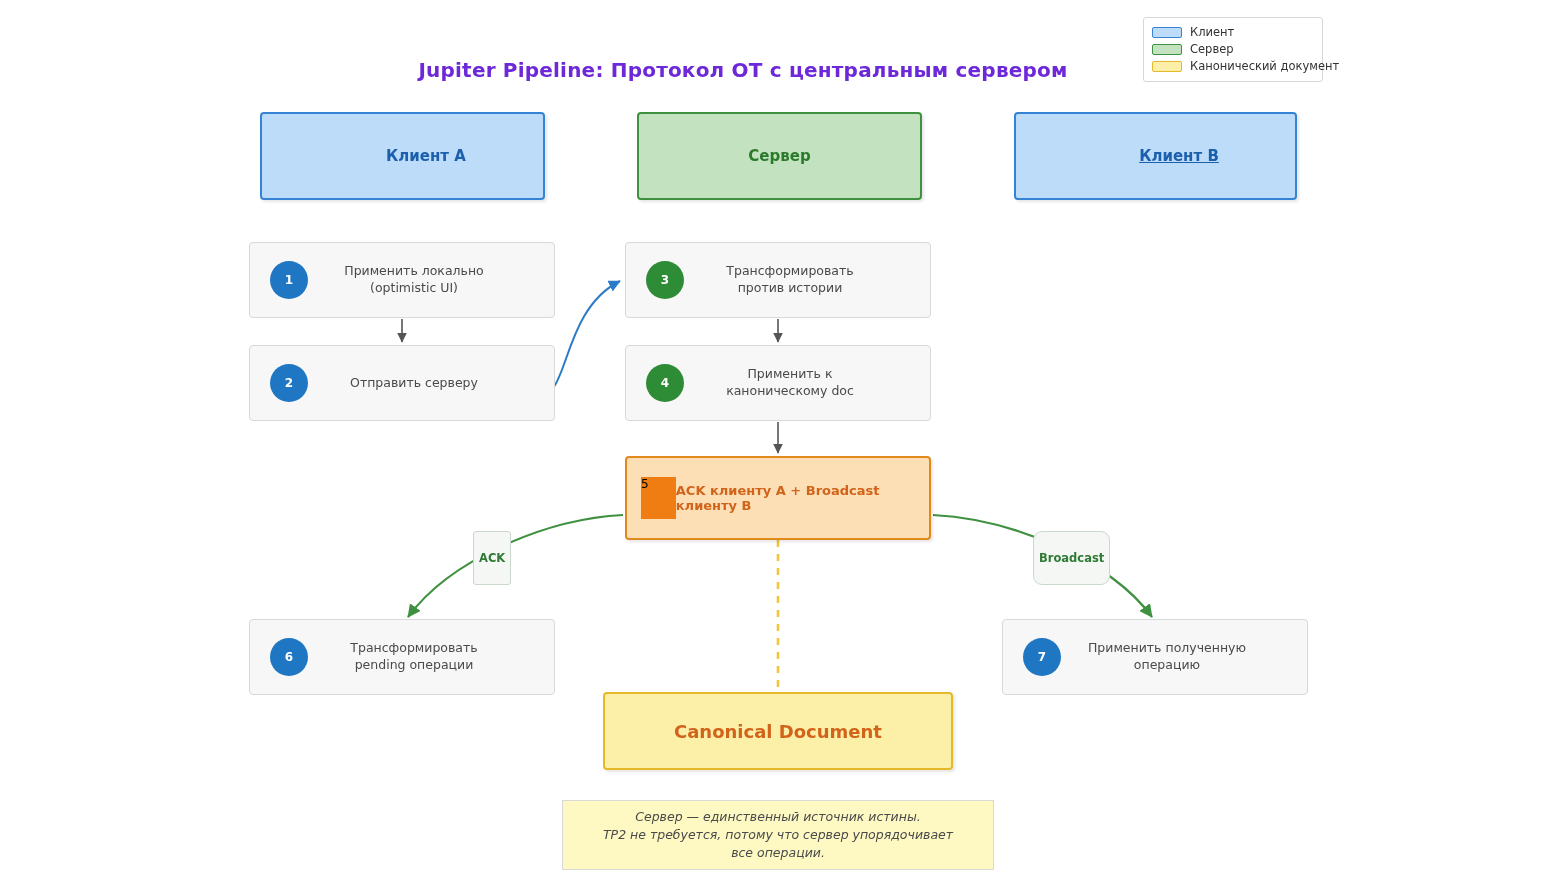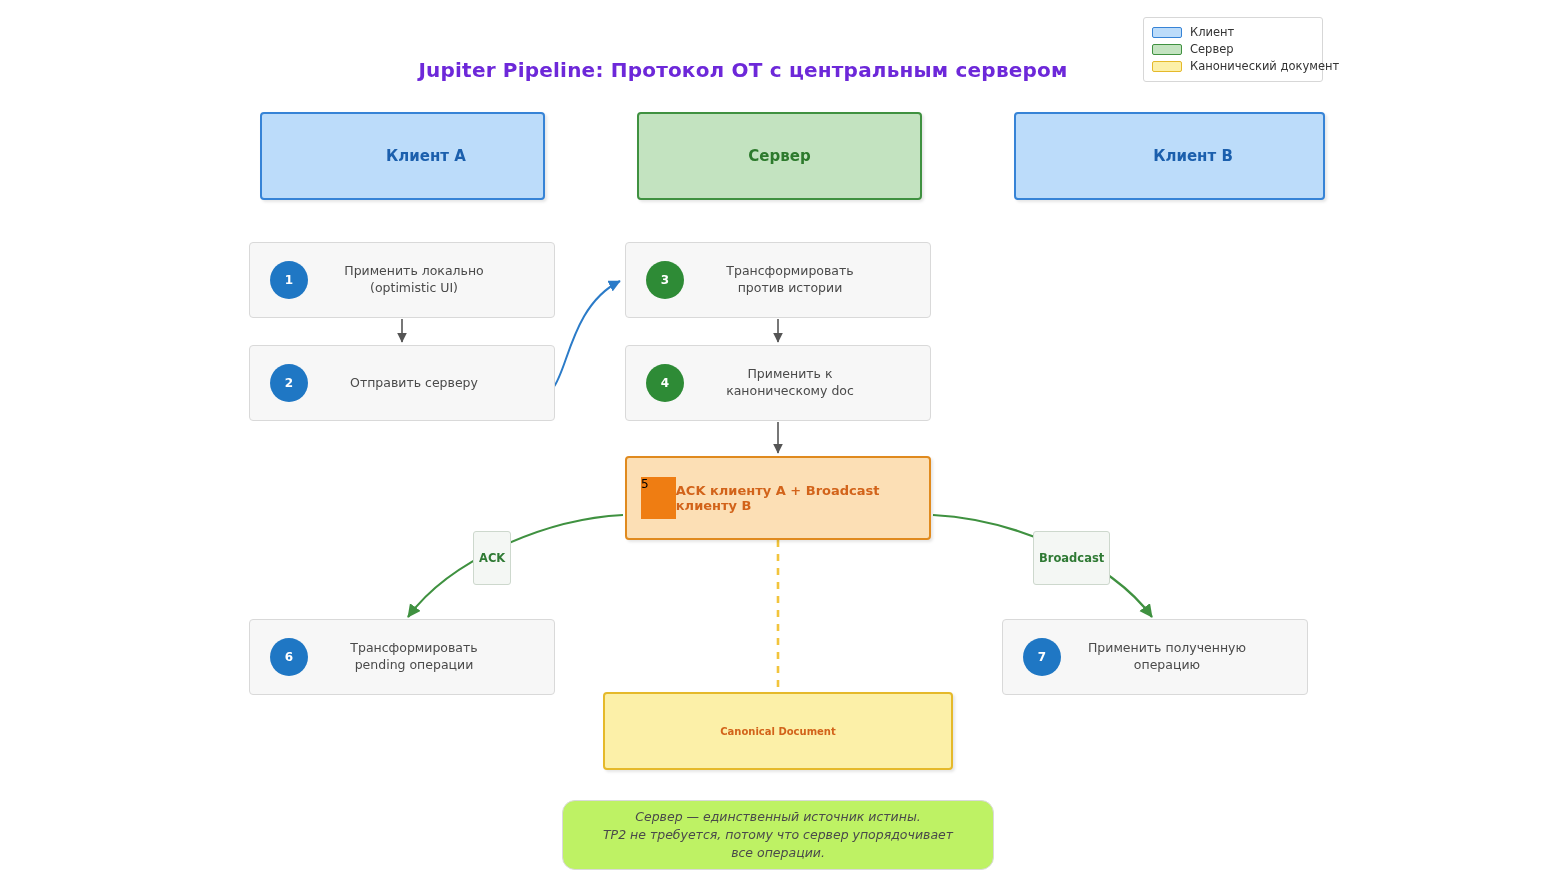--- a/index.html
+++ b/index.html
@@ -84,21 +84,21 @@
     color: #1b5fad;
     padding-left: 47px;
   }
   .lane.server {
     background: #c3e3c0;
     border: 2px solid #3f9140;
     color: #2c7a2c;
   }
   #lane-client-a { left: 260px; top: 112px; width: 285px; }
   #lane-server   { left: 637px; top: 112px; width: 285px; }
-  #lane-client-b { left: 1014px; top: 112px; width: 311px; }
+  #lane-client-b { left: 1014px; top: 112px; width: 283px; text-decoration: underline; }
 
   
   .step {
     height: 76px;
     background: #f7f7f7;
     border: 1px solid #d9d9d9;
     border-radius: 4px;
     box-sizing: border-box;
     display: flex;
     align-items: center;
@@ -166,34 +166,34 @@
     top: 692px;
     width: 350px;
     height: 78px;
     background: #fcf0a8;
     border: 2px solid #e5b92a;
     border-radius: 4px;
     box-sizing: border-box;
     display: flex;
     align-items: center;
     justify-content: center;
-    font-size: 10px;
+    font-size: 18px;
     font-weight: bold;
     color: #d2631a;
     box-shadow: 2px 2px 3px rgba(0,0,0,0.10);
   }
 
   
   #footnote {
     left: 562px;
     top: 800px;
     width: 432px;
-    background: #bef264;
+    background: #fef9c3;
     border: 1px solid #d9d9d9;
-    border-radius: 13px;
+    border-radius: 0;
     padding: 7px 28px;
     box-sizing: border-box;
     text-align: center;
     font-size: 12.5px;
     font-style: italic;
     color: #4a4a4a;
     line-height: 1.45;
     white-space: pre-line;
   }
 
@@ -202,21 +202,21 @@
     background: #f4f7f4;
     border: 1px solid #cdd8cd;
     border-radius: 3px;
     padding: 19px 5px;
     font-size: 11.5px;
     font-weight: bold;
     color: #2f7a34;
     white-space: nowrap;
   }
   #label-ack { left: 473px; top: 531px; }
-  #label-broadcast { left: 1033px; top: 531px; }
+  #label-broadcast { left: 1033px; top: 531px; border-radius: 9px; }
 
   
   #connectors {
     position: absolute;
     left: 0; top: 0;
     width: 1560px;
     height: 877px;
     pointer-events: none;
   }
 </style>

